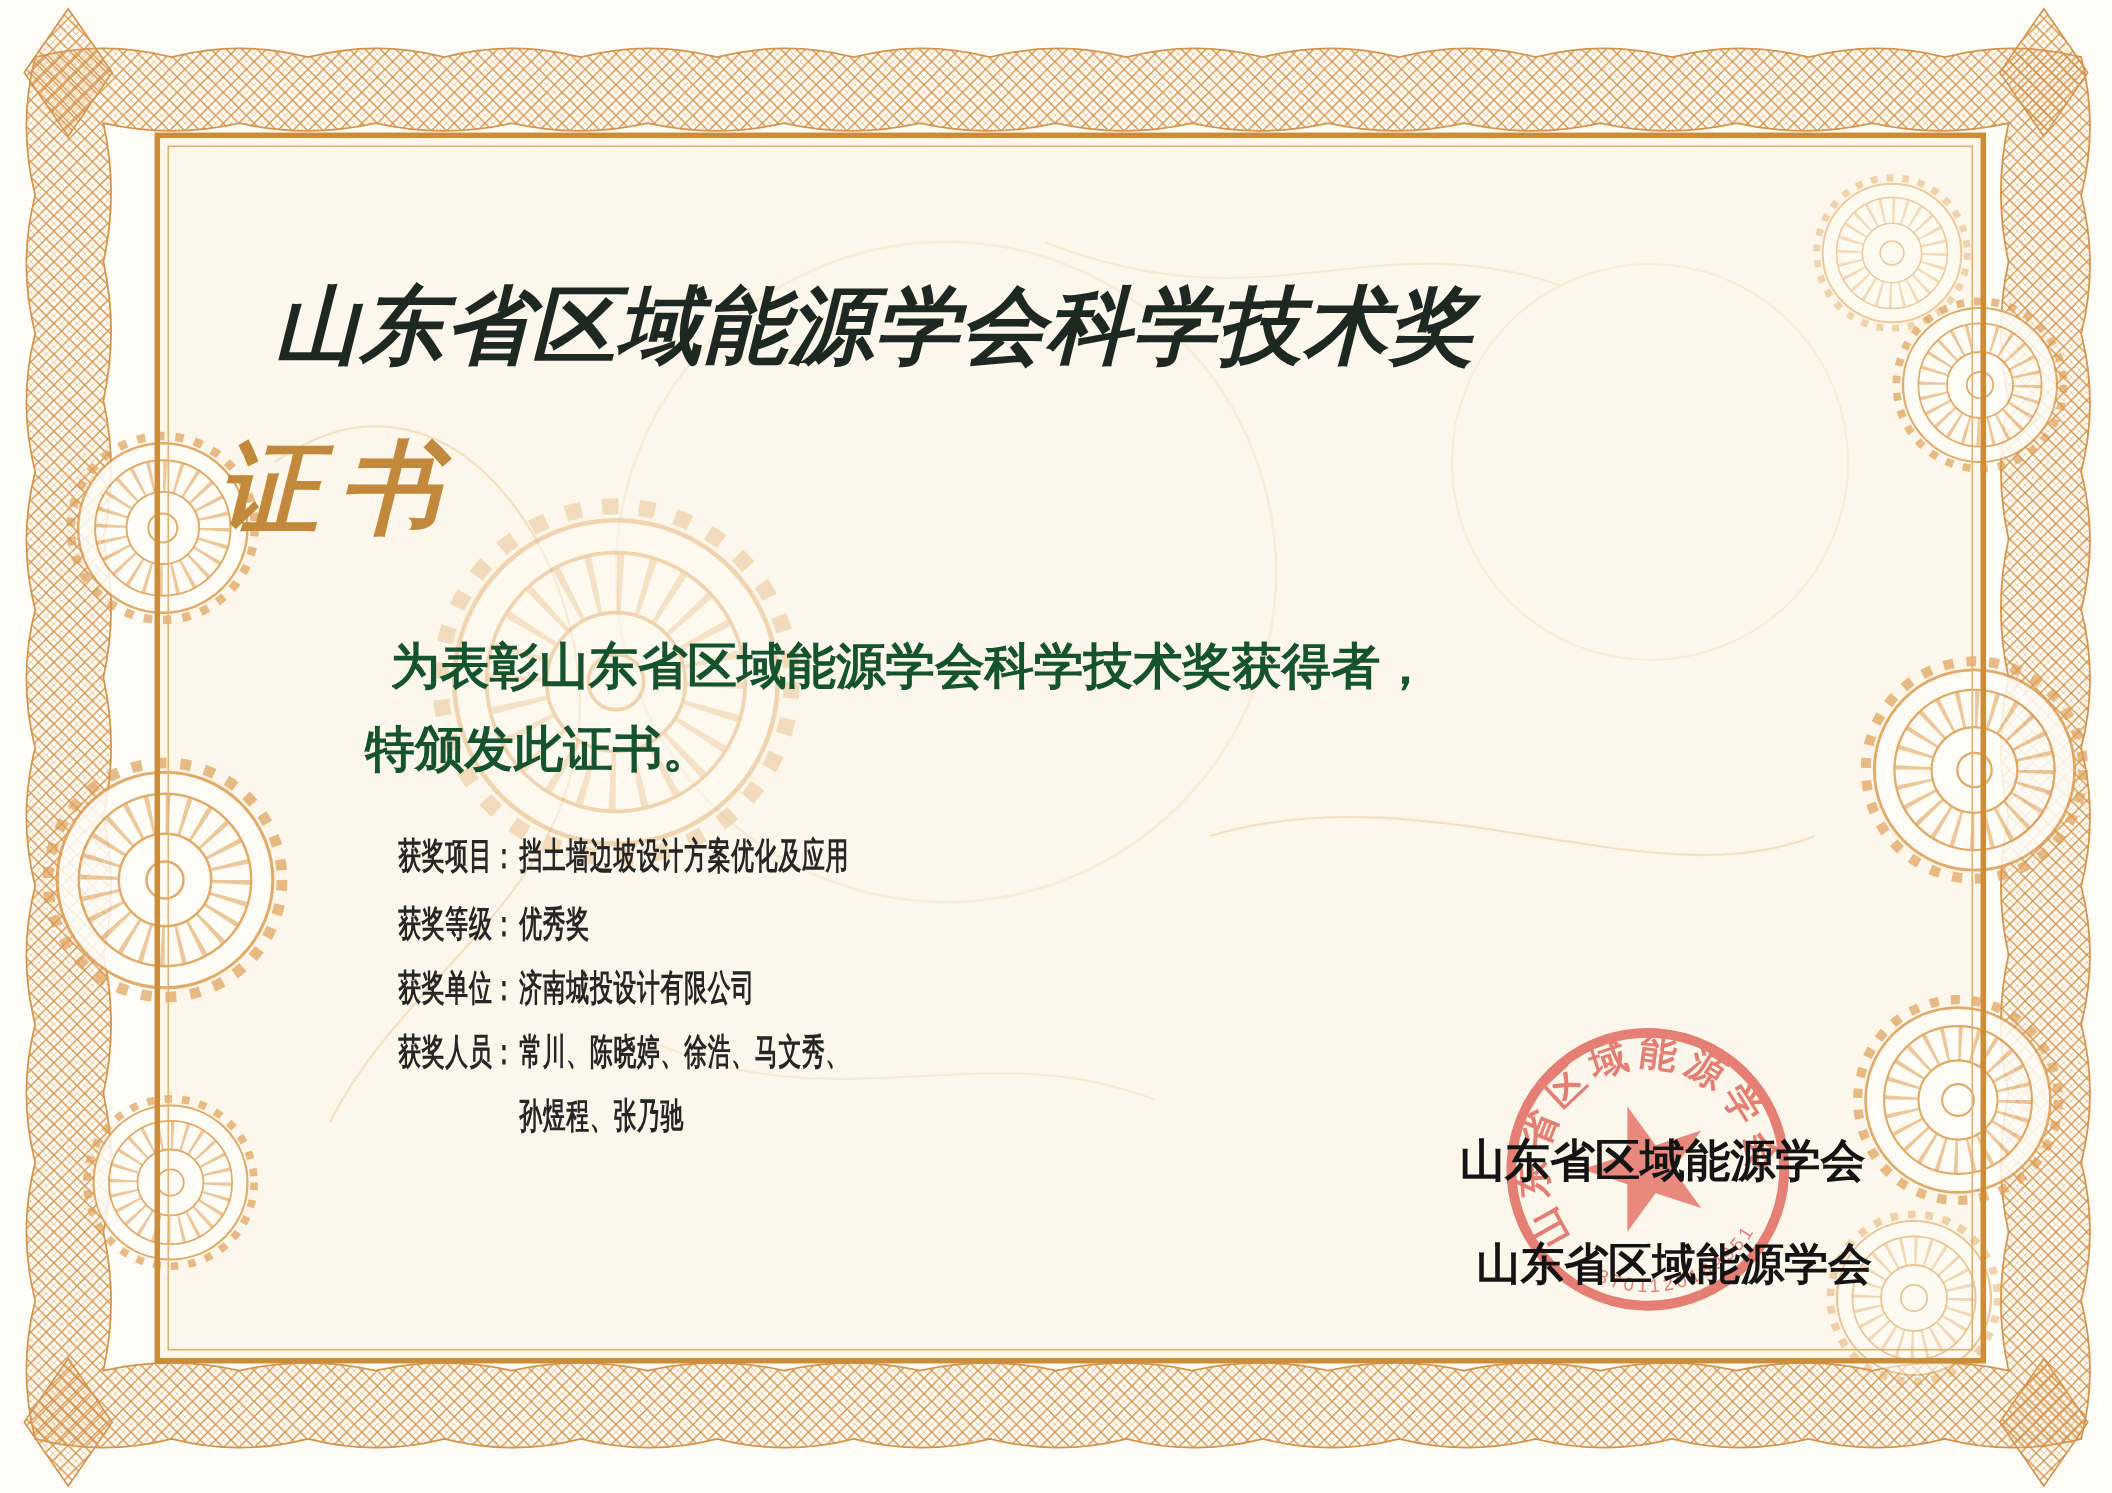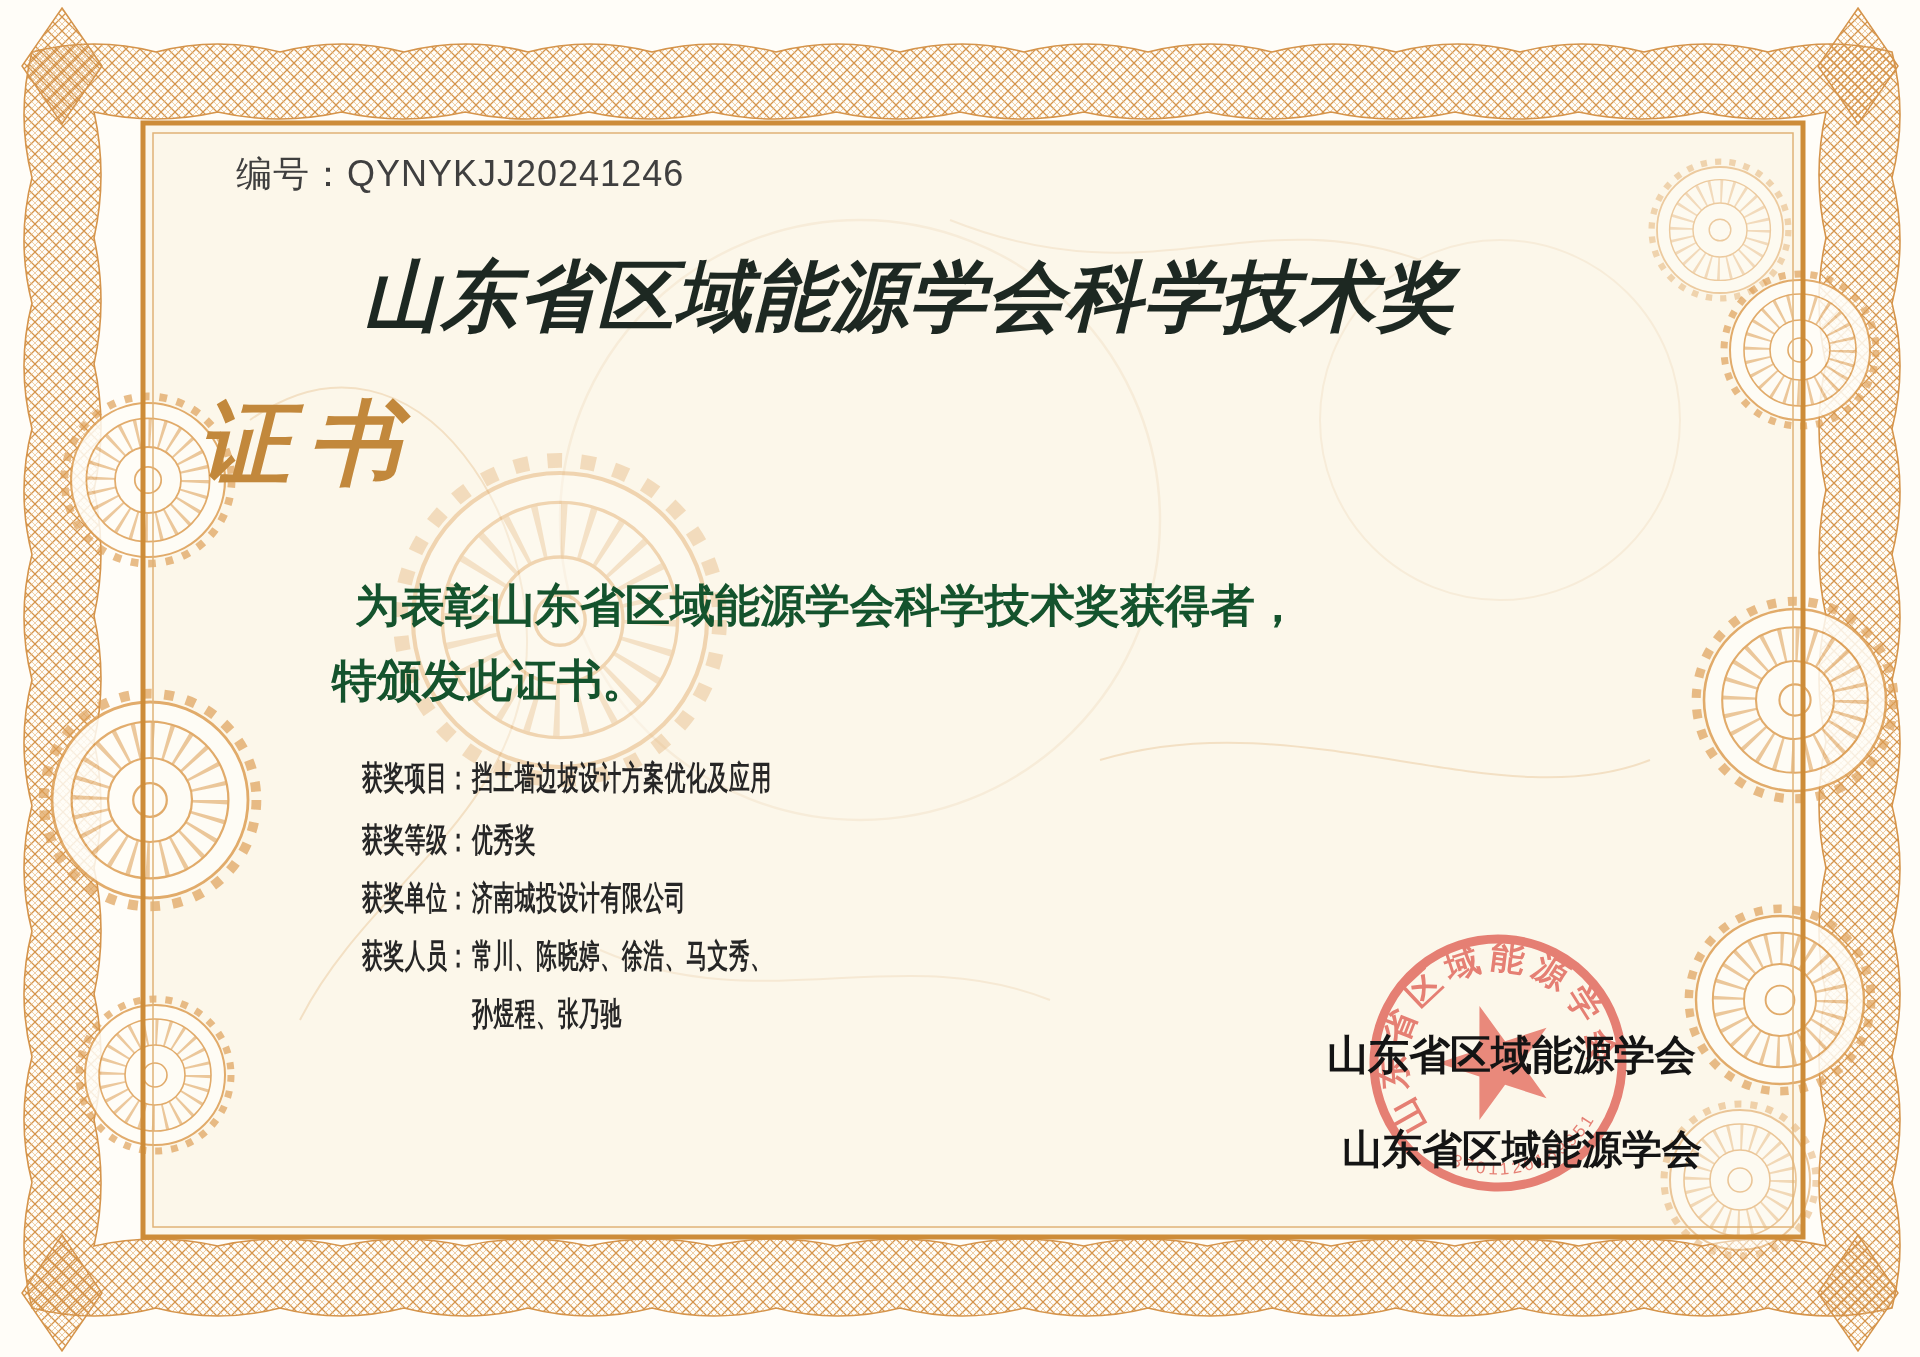--- a/index.html
+++ b/index.html
@@ -1,21 +1,21 @@
 <!DOCTYPE html>
 <html><head>
 <meta charset="utf-8">
 <style>
   html,body{margin:0;padding:0;}
   body{width:1920px;height:1357px;background:#ffffff;font-family:"Liberation Sans",sans-serif;}
   .page{position:relative;width:1920px;height:1357px;background:#fffdf8;overflow:hidden;}
   .abs{position:absolute;}
   .art{position:absolute;left:0;top:0;width:1920px;height:1357px;}
   .serial{left:236px;top:150px;font-size:36px;color:#3f3f3f;letter-spacing:1px;font-family:"Liberation Sans",sans-serif;}
-  .title{left:135px;top:246px;width:1320px;text-align:right;font-family:"Liberation Serif",serif;
+  .title{left:135px;top:246px;width:1320px;text-align:center;font-family:"Liberation Serif",serif;
          font-style:italic;font-weight:700;font-size:77px;color:#1d2822;letter-spacing:1px;white-space:nowrap;}
   .subtitle{left:198px;top:382px;width:1320px;text-align:left;font-family:"Liberation Serif",serif;
          font-style:italic;font-weight:700;font-size:92px;color:#c2883c;letter-spacing:18px;white-space:nowrap;}
   .bodyline{font-family:Liberation Sans, sans-serif;font-weight:700;font-size:45px;color:#14532d;white-space:nowrap;}
   .b1{left:355px;top:576px;}
   .b2{left:300px;top:651px;margin-left:32px;}
   .cond{font-family:"Liberation Sans",sans-serif;font-weight:700;font-size:33px;color:#262626;
         transform:scaleX(0.63);transform-origin:0 0;white-space:nowrap;letter-spacing:1px;}
   .issuer{left:1327px;top:1028px;font-family:"Liberation Serif",serif;font-weight:700;font-size:41px;color:#141414;white-space:nowrap;}
   .idate{left:1342px;top:1122px;font-family:"Liberation Serif",serif;font-weight:700;font-size:40px;color:#141414;letter-spacing:0px;white-space:nowrap;}
@@ -102,21 +102,20 @@
       <path id="sealArcBottom" d="M72,230 A112,112 0 0 0 228,230" fill="none"></path>
       <text font-family="Liberation Serif,serif" font-size="34" letter-spacing="7" fill="#e0655a" font-weight="700">
         <textPath href="#sealArcTop" startOffset="50%" text-anchor="middle">山东省区域能源学会</textPath>
       </text>
       <text font-family="Liberation Sans,sans-serif" font-size="17" letter-spacing="3.5" fill="#e0655a">
         <textPath href="#sealArcBottom" startOffset="50%" text-anchor="middle">3701120169951</textPath>
       </text>
     </g>
   </svg>
 
-  <div class="abs serial">编号：QYNYKJJ20241246</div>
 
   <div class="abs title">山东省区域能源学会科学技术奖</div>
 
   <div class="abs subtitle">证书</div>
 
   <div class="abs bodyline b1">为表彰山东省区域能源学会科学技术奖获得者，</div>
   <div class="abs bodyline b2">特颁发此证书。</div>
 
   <div class="abs cond" style="left:362px;top:756px;">获奖项目：</div>
   <div class="abs cond" style="left:472px;top:756px;">挡土墙边坡设计方案优化及应用</div>

